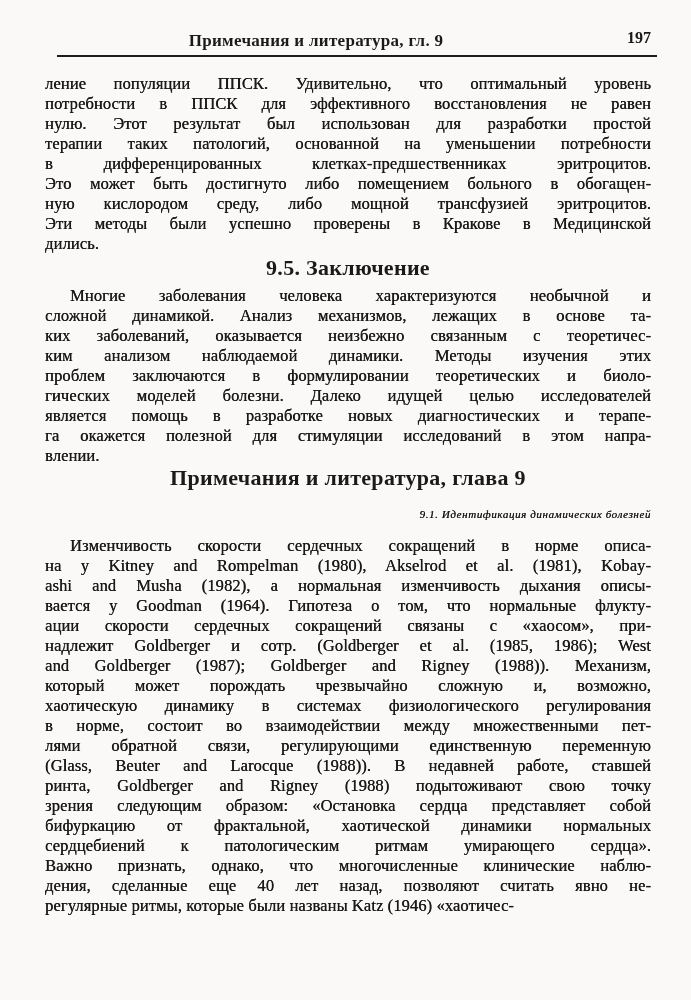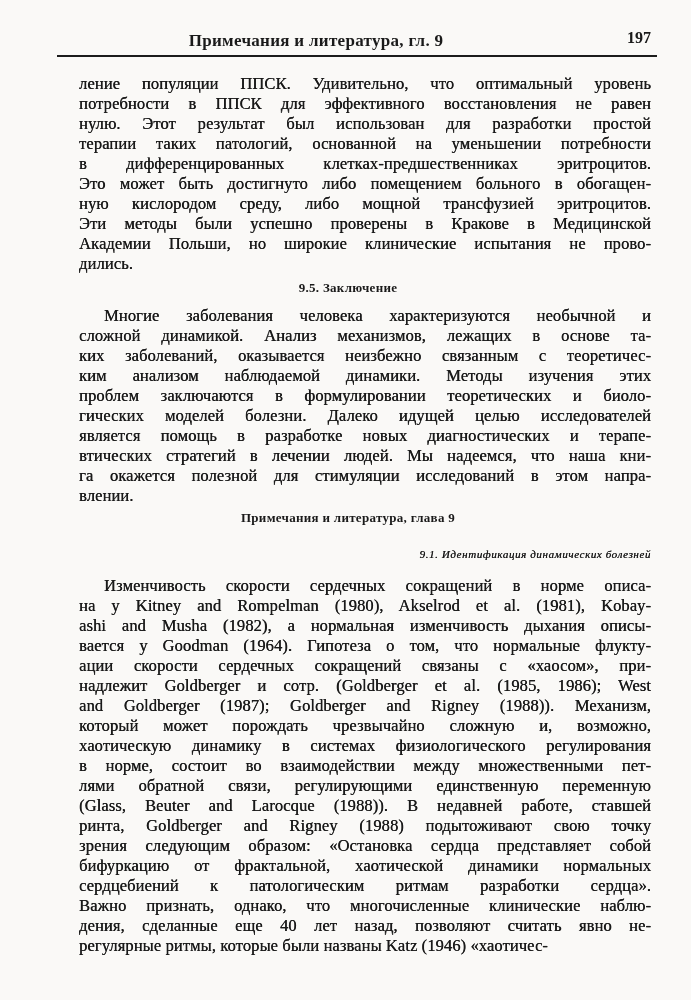--- a/index.html
+++ b/index.html
@@ -50,28 +50,27 @@
   }
   .paragraph { margin: 0; }
   .line {
     font-size: 16.5px;
     line-height: 20px;
     text-align: justify;
     text-align-last: justify;
     letter-spacing: 0.1px;
     text-shadow: 0.3px 0 0 currentColor;
     white-space: nowrap;
-    margin-left: 34px;
   }
   .line.last { text-align-last: left; }
   .line.indent { text-indent: 25px; }
   .heading-bold {
     text-align: center;
     font-weight: bold;
-    font-size: 13px;
+    font-size: 22px;
     line-height: 20px;
     margin-top: 4px;
     margin-bottom: 8px;
     letter-spacing: 0.3px;
   }
   .heading-bold.second {
     margin-top: 2px;
     margin-bottom: 12px;
   }
   .heading-italic {
@@ -95,33 +94,31 @@
   <div class="body-text">
       <div class="paragraph">
         <div class="line">ление популяции ППСК. Удивительно, что оптимальный уровень</div>
         <div class="line">потребности в ППСК для эффективного восстановления не равен</div>
         <div class="line">нулю. Этот результат был использован для разработки простой</div>
         <div class="line">терапии таких патологий, основанной на уменьшении потребности</div>
         <div class="line">в дифференцированных клетках-предшественниках эритроцитов.</div>
         <div class="line">Это может быть достигнуто либо помещением больного в обогащен-</div>
         <div class="line">ную кислородом среду, либо мощной трансфузией эритроцитов.</div>
         <div class="line">Эти методы были успешно проверены в Кракове в Медицинской</div>
-        <div class="line">Академии Польши, но широкие клинические испытания не прово-</div>
         <div class="line last">дились.</div>
       </div>
       <div class="heading-bold">9.5. Заключение</div>
       <div class="paragraph">
         <div class="line indent">Многие заболевания человека характеризуются необычной и</div>
         <div class="line">сложной динамикой. Анализ механизмов, лежащих в основе та-</div>
         <div class="line">ких заболеваний, оказывается неизбежно связанным с теоретичес-</div>
         <div class="line">ким анализом наблюдаемой динамики. Методы изучения этих</div>
         <div class="line">проблем заключаются в формулировании теоретических и биоло-</div>
         <div class="line">гических моделей болезни. Далеко идущей целью исследователей</div>
         <div class="line">является помощь в разработке новых диагностических и терапе-</div>
-        <div class="line">втических стратегий в лечении людей. Мы надеемся, что наша кни-</div>
         <div class="line">га окажется полезной для стимуляции исследований в этом напра-</div>
         <div class="line last">влении.</div>
       </div>
       <div class="heading-bold second">Примечания и литература, глава 9</div>
       <div class="heading-italic">9.1. Идентификация динамических болезней</div>
       <div class="paragraph">
         <div class="line indent">Изменчивость скорости сердечных сокращений в норме описа-</div>
         <div class="line">на у Kitney and Rompelman (1980), Akselrod et al. (1981), Kobay-</div>
         <div class="line">ashi and Musha (1982), а нормальная изменчивость дыхания описы-</div>
         <div class="line">вается у Goodman (1964). Гипотеза о том, что нормальные флукту-</div>
@@ -129,19 +126,19 @@
         <div class="line">надлежит Goldberger и сотр. (Goldberger et al. (1985, 1986); West</div>
         <div class="line">and Goldberger (1987); Goldberger and Rigney (1988)). Механизм,</div>
         <div class="line">который может порождать чрезвычайно сложную и, возможно,</div>
         <div class="line">хаотическую динамику в системах физиологического регулирования</div>
         <div class="line">в норме, состоит во взаимодействии между множественными пет-</div>
         <div class="line">лями обратной связи, регулирующими единственную переменную</div>
         <div class="line">(Glass, Beuter and Larocque (1988)). В недавней работе, ставшей</div>
         <div class="line">ринта, Goldberger and Rigney (1988) подытоживают свою точку</div>
         <div class="line">зрения следующим образом: «Остановка сердца представляет собой</div>
         <div class="line">бифуркацию от фрактальной, хаотической динамики нормальных</div>
-        <div class="line">сердцебиений к патологическим ритмам разработки сердца».</div>
+        <div class="line">сердцебиений к патологическим ритмам умирающего сердца».</div>
         <div class="line">Важно признать, однако, что многочисленные клинические наблю-</div>
         <div class="line">дения, сделанные еще 40 лет назад, позволяют считать явно не-</div>
         <div class="line last">регулярные ритмы, которые были названы Katz (1946) «хаотичес-</div>
       </div>
     </div>
 </div>
 
 </body></html>

